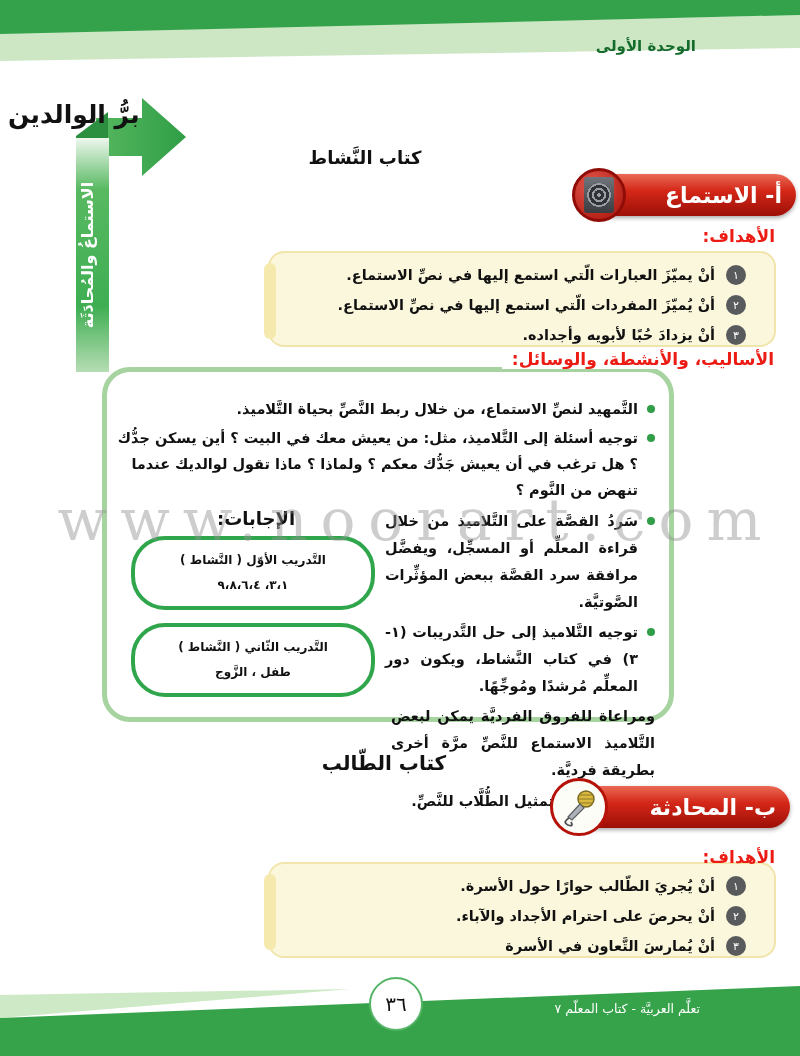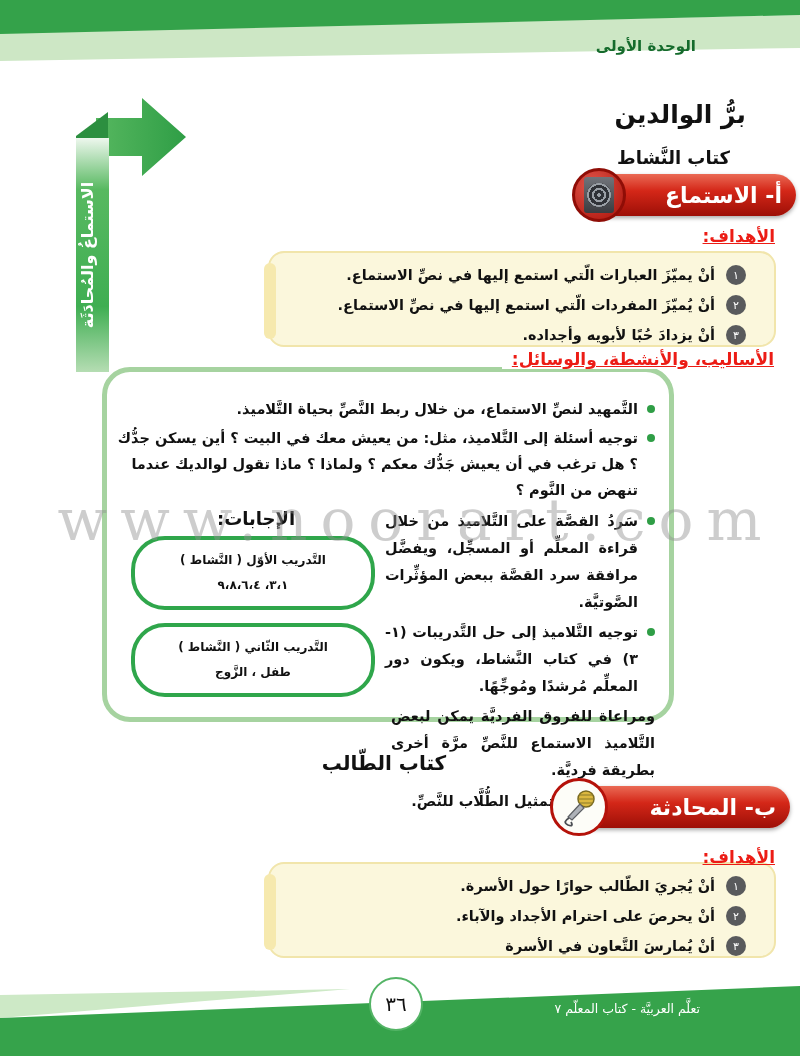--- a/index.html
+++ b/index.html
@@ -15,43 +15,43 @@
     clip-path:polygon(0 0,800px 0,800px 15px,0 34px); }
   .unit-label { position:absolute; top:37px; right:104px; z-index:3; color:#156b2c; font-size:15px; font-weight:bold; }
 
   
   .side-arrow { position:absolute; left:56px; top:86px; width:134px; height:292px; z-index:3; }
   .ribbon-text { position:absolute; left:-72px; top:154px; width:218px; height:30px;
     transform:rotate(-90deg); transform-origin:center; text-align:center;
     color:#fff; font-weight:bold; font-size:16px; letter-spacing:.5px; white-space:nowrap; }
 
   
-  .lesson-title  { position:absolute; top:100px; left:16px; width:730px; text-align:right; font-size:25px; font-weight:bold; z-index:3; }
-  .activity-title{ position:absolute; top:147px; left:0; width:730px; font-size:18px; font-weight:bold; z-index:3; }
+  .lesson-title  { position:absolute; top:100px; left:8px; width:730px; text-align:left; font-size:25px; font-weight:bold; z-index:3; }
+  .activity-title{ position:absolute; top:147px; left:0; width:730px; text-align:center; font-size:18px; font-weight:bold; z-index:3; }
   .student-title { position:absolute; top:751px; left:0; width:768px; text-align:center; font-size:20px; font-weight:bold; z-index:3; }
 
   
   .banner { position:absolute; height:42px; border-radius:21px; z-index:4;
     background:linear-gradient(180deg,#ea6a55 0%,#d42718 40%,#9d0f07 100%);
     box-shadow:0 2px 4px rgba(0,0,0,.35);
     display:flex; align-items:center; justify-content:flex-start;
     color:#fff; font-weight:bold; font-size:22px; }
   .banner-a { left:584px; top:174px; width:212px; padding-left:48px; padding-right:14px; }
   .banner-b { left:564px; top:786px; width:226px; padding-left:52px; padding-right:14px; }
   .icon-circle { position:absolute; border-radius:50%; display:flex; align-items:center; justify-content:center; }
   .spk-circle { left:-12px; top:-6px; width:54px; height:54px; border:3px solid #8f0d06;
     background:radial-gradient(circle at 35% 30%, #e2554a, #a91108); }
   .spk-box { width:30px; height:36px; border-radius:3px; background:linear-gradient(180deg,#71747a,#3a3c40);
     display:flex; align-items:center; justify-content:center; }
   .spk-cone { width:24px; height:24px; border-radius:50%;
     background:repeating-radial-gradient(circle at 50% 50%, #9aa0a6 0 2px, #2f3237 2px 5px); }
   .mic-circle { left:-14px; top:-8px; width:58px; height:58px; border:3px solid #b5120a; background:#fdfdf8; }
 
   
-  .sec-label-red { position:absolute; color:#ec1c15; font-weight:bold; font-size:17px; z-index:4;text-decoration:underline; }
+  .sec-label-red { position:absolute; color:#ec1c15; font-weight:bold; font-size:17px; z-index:4; }
   .lbl-obj-a { top:226px; right:25px; }
   .lbl-methods { top:349px; right:16px; background:#fff; padding:0 10px; }
   .lbl-obj-b { top:847px; right:25px; }
 
   
   .ybox { position:absolute; left:268px; width:508px; height:96px; background:#fbf7dc;
     border:2px solid #f1e5ab; border-radius:16px; z-index:2; padding-top:7px; }
   .ybox::before { content:""; position:absolute; left:-6px; top:10px; bottom:6px; width:12px;
     background:#f6e9ae; border-radius:8px; z-index:-1; }
   .ybox-a { top:251px; } .ybox-b { top:862px; }

